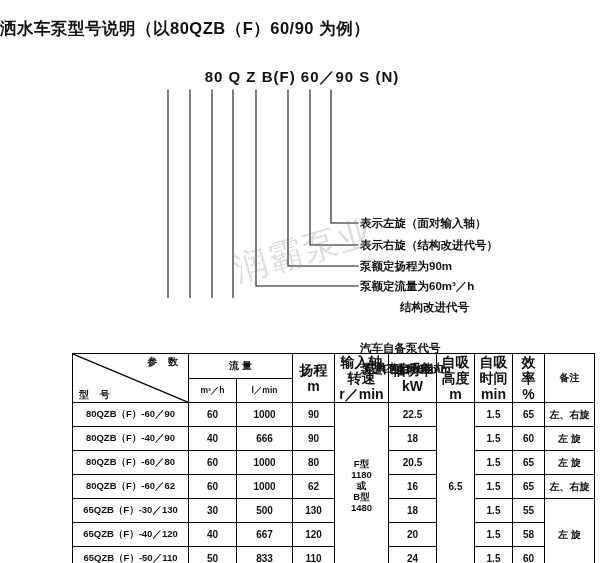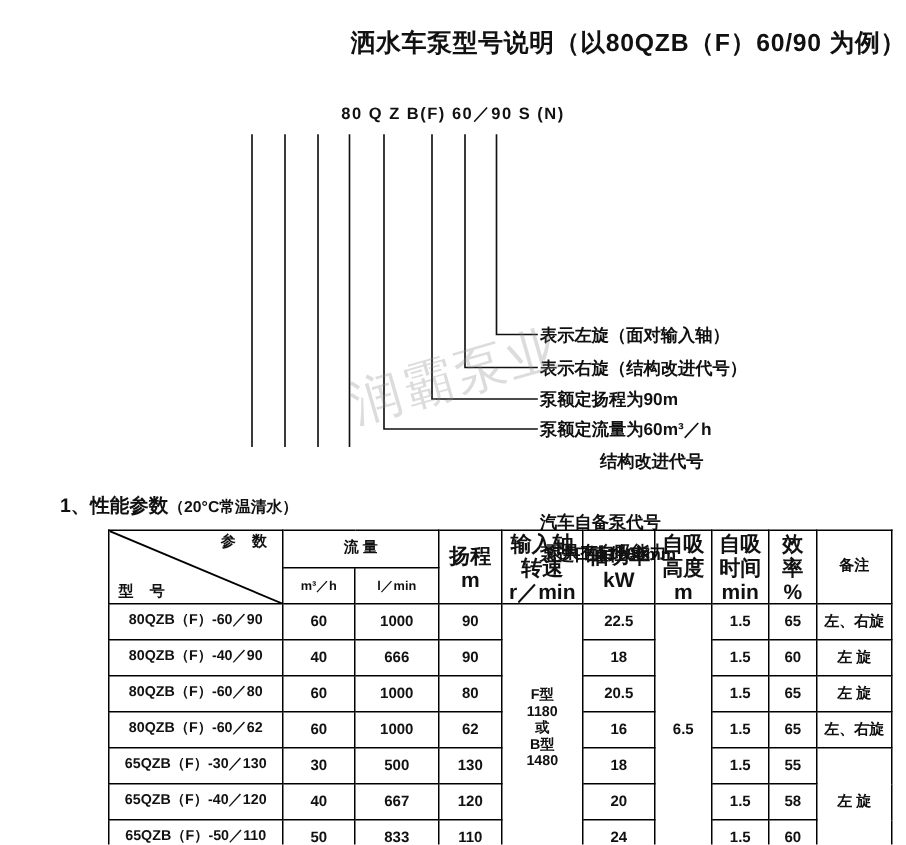--- a/index.html
+++ b/index.html
@@ -20,35 +20,35 @@
     width: 604px;
     height: 563px;
   }
 
   
   .title {
     position: absolute;
     top: 18px;
     left: 0;
     width: 604px;
-    text-align: right;
+    text-align: left;
     font-size: 16.5px;
     font-weight: bold;
     letter-spacing: 0.5px;
     color: #111;
   }
 
   
   .model-code {
     position: absolute;
     top: 68px;
     left: 0;
     width: 604px;
     text-align: center;
-    font-size: 11px;
+    font-size: 15px;
     font-weight: bold;
     letter-spacing: 1px;
   }
 
   
   .diagram {
     position: absolute;
     top: 88px;
     left: 0;
     width: 604px;
@@ -196,23 +196,20 @@
     <div class="leader-label" style="left:360px; top:171px;">泵额定扬程为90m</div>
     <div class="leader-label" style="left:360px; top:191px;">泵额定流量为60m³／h</div>
     <div class="leader-label" style="left:360px; top:212px;padding-left:40px;">结构改进代号</div>
     <div class="leader-label" style="left:364px; top:233px;margin-top:40px;">泵具有自吸能力</div>
     <div class="leader-label" style="left:360px; top:253px;">汽车自备泵代号</div>
     <div class="leader-label" style="left:360px; top:274px;">泵进口直径80mm</div>
   </div>
 
   <div class="watermark">润霸泵业</div>
 
-  <div class="section-heading">
-    <span>1、</span><span>性能参数</span><span class="note">（20°C常温清水）</span>
-  </div>
 
   <div class="table-wrap">
     <table class="spec">
       <colgroup>
         <col style="width:116px">
         <col style="width:48px">
         <col style="width:56px">
         <col style="width:42px">
         <col style="width:54px">
         <col style="width:48px">

